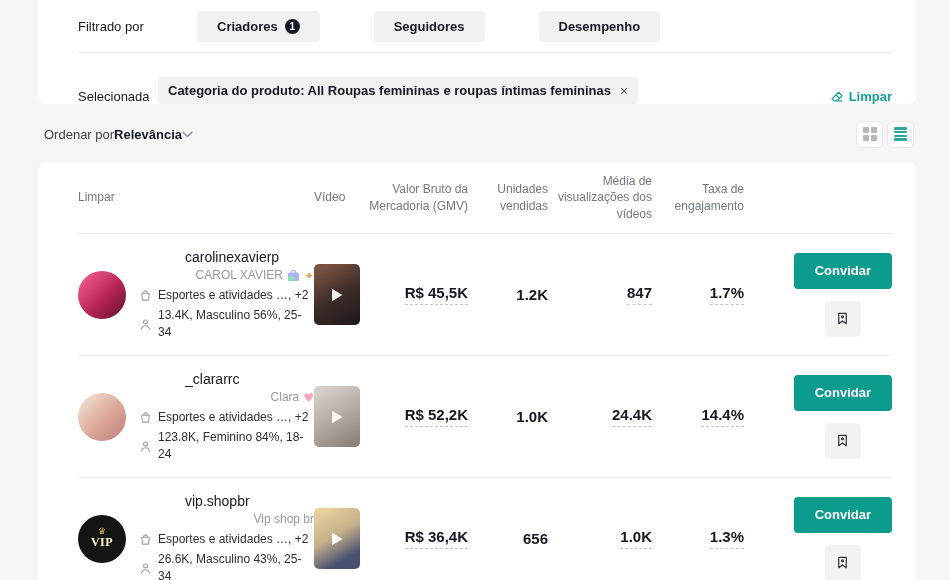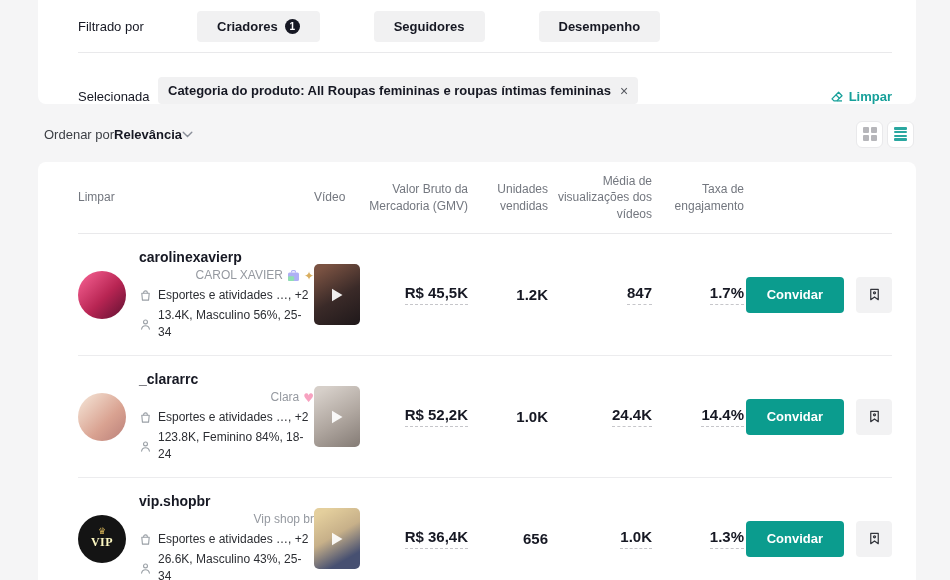--- a/index.html
+++ b/index.html
@@ -39,34 +39,34 @@
   .table-card { margin-top:2px; border-radius:8px 8px 0 0; padding:0 24px 0 40px; min-height:420px; }
   .thead { display:flex; align-items:center; min-height:72px; border-bottom:1px solid #e9e9eb;
            font-size:12px; color:#73777f; line-height:1.35; }
   .col { flex:none; }
   .c-criador { width:236px; }
   .c-video  { width:50px; text-align:left; }
   .c-gmv    { width:104px; text-align:right; }
   .c-units  { width:80px; text-align:right; }
   .c-views  { width:104px; text-align:right; }
   .c-eng    { width:92px; text-align:right; }
-  .c-actions{ margin-left:auto; display:flex; align-items:center; justify-content:flex-end; gap:12px; }
+  .c-actions{ margin-left:auto; display:flex; align-items:center; justify-content:flex-end; gap:12px;flex-direction:column; }
 
   .trow { display:flex; align-items:center; padding:14px 0; min-height:100px; border-bottom:1px solid #ececee; }
   .creator-cell { display:flex; gap:13px; align-items:center; }
   .avatar { width:48px; height:48px; border-radius:50%; flex:none; display:flex; flex-direction:column;
             align-items:center; justify-content:center; cursor:pointer; }
   .avatar-0 { background:linear-gradient(135deg,#ef5a8b 10%,#b82553 55%,#5d1030); }
   .avatar-1 { background:linear-gradient(135deg,#efd7c8 15%,#d9a291 60%,#b97f79); }
   .avatar-2 { background:#141414; }
   .crown-glyph { color:#d8b558; font-size:9px; line-height:8px; font-family:"DejaVu Sans",sans-serif; }
   .vip-text { color:#fef9c3; font-size:12px; font-weight:700; letter-spacing:.5px;
               font-family:"Liberation Serif","DejaVu Serif",serif; }
   .cinfo { min-width:0; }
-  .cname { font-size:14px; font-weight:700; color:#161823; line-height:19px; cursor:pointer; }
+  .cname { font-size:14px; font-weight:400; color:#161823; line-height:19px; cursor:pointer;margin-left:46px; }
   .csub  { font-size:12px; color:#9599a0; line-height:17px; display:flex; align-items:center; gap:4px;justify-content:flex-end; }
   .badge-gold { color:#d9ae5f; font-size:12px; line-height:1; font-family:"DejaVu Sans",sans-serif; }
   .badge-heart { color:#f7a2c0; font-size:12px; line-height:1; font-family:"DejaVu Sans",sans-serif; }
   .cmeta { font-size:12px; color:#2c2e33; line-height:17px; margin-top:3px;
            display:flex; align-items:center; gap:6px; min-height:17px; }
   .cmeta svg { flex:none; }
 
   .thumb { width:46px; height:61px; border-radius:5px; position:relative; cursor:pointer; overflow:hidden; }
   .thumb-0 { background:linear-gradient(150deg,#7a5242 10%,#3a2a28 55%,#1f181a); }
   .thumb-1 { background:linear-gradient(150deg,#d6cfc9 10%,#b0a7a0 55%,#847b75); }

